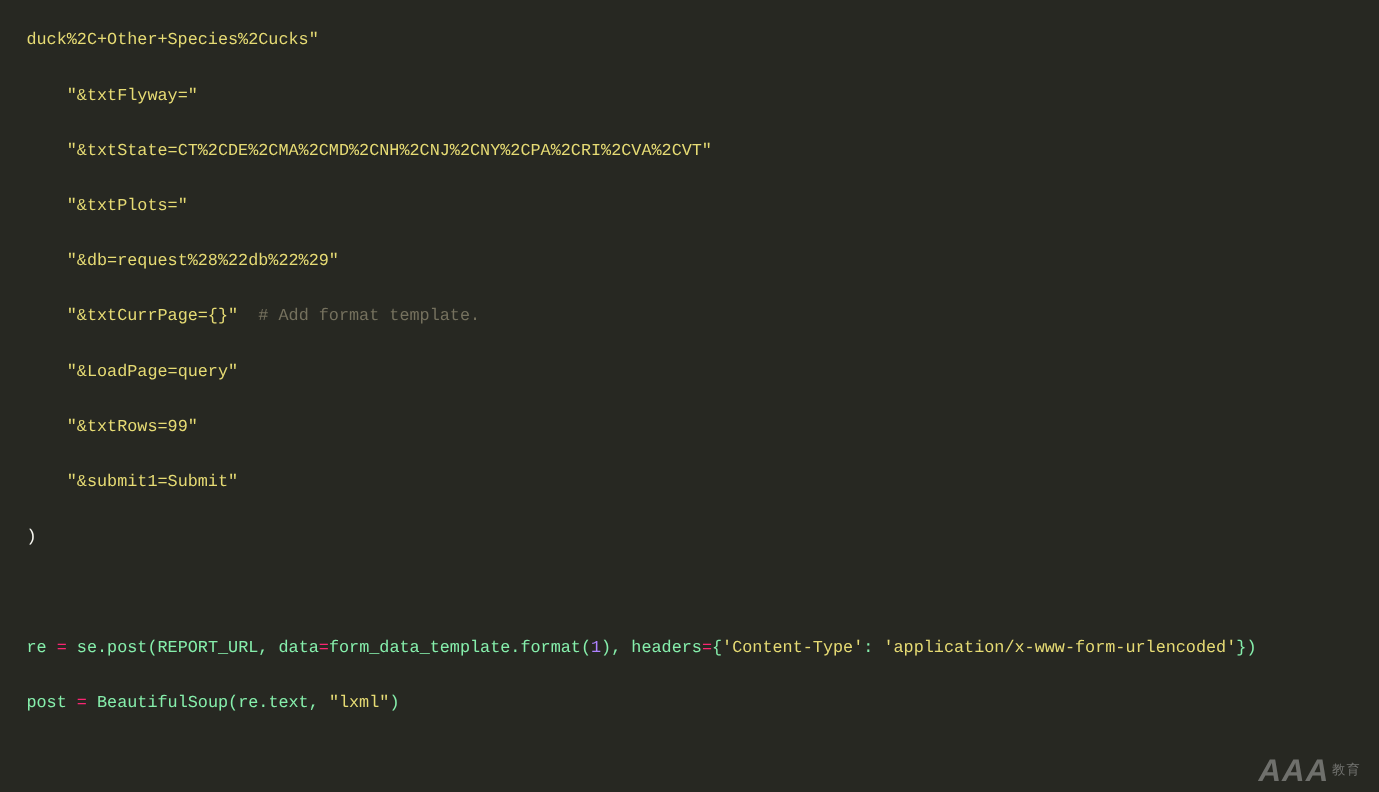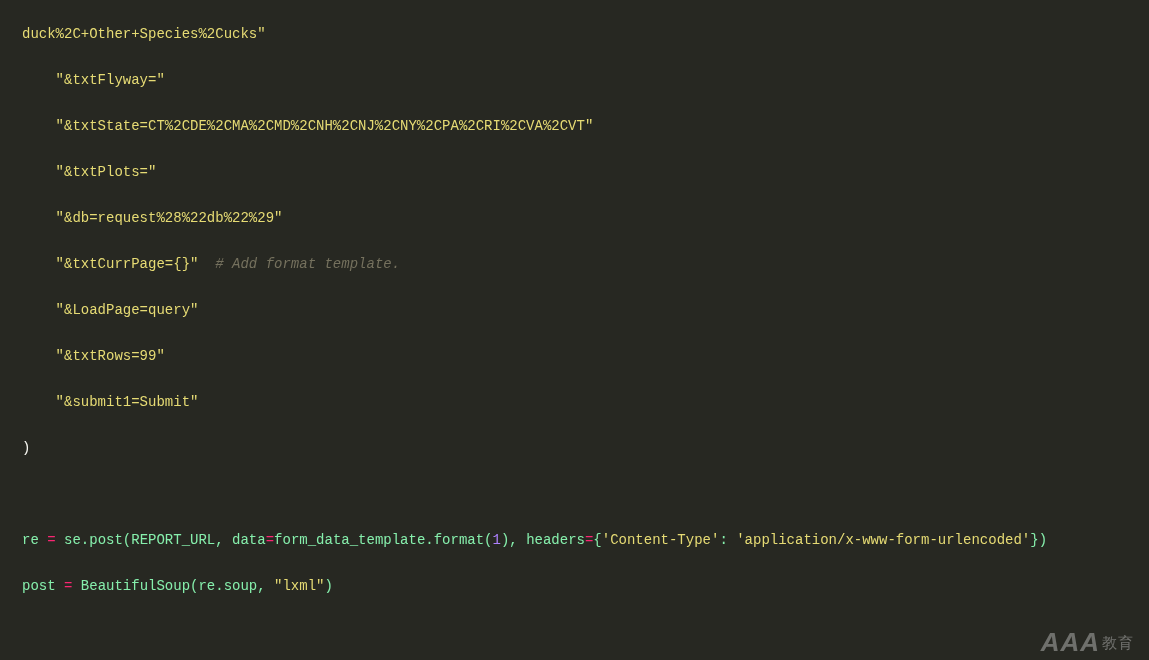--- a/index.html
+++ b/index.html
@@ -14,39 +14,39 @@
     height: 660px;
     overflow: hidden;
     position: relative;
   }
   .editor {
     padding: 0 0 0 22px;
     white-space: pre;
   }
   .line { display: block; min-height: 23px; }
   .s-str { color: #e6db74; }
-  .s-com { color: #75715e; font-style: italic; }
+  .s-com { color: #75715e; }
   .s-num { color: #ae81ff; }
   .s-op  { color: #f92672; }
   .s-text{ color: #86efac; }
   .s-pun { color: #f8f8f2; }
 
   .watermark {
     position: absolute;
     bottom: 6px;
     right: 15px;
     color: rgba(200,200,200,0.45);
     font-family: "Arial", sans-serif;
     font-size: 26px;
     font-weight: bold;
     font-style: italic;
     letter-spacing: 1px;
   }
   .watermark .sub {
-    font-size: 15px;
+    font-size: 11px;
     font-weight: normal;
     font-style: normal;
     margin-left: 2px;
     vertical-align: top;
   }
 </style>
 </head>
 <body>
 
 <div class="editor">
@@ -55,21 +55,21 @@
 <span class="line">    <span class="s-str">"&amp;txtState=CT%2CDE%2CMA%2CMD%2CNH%2CNJ%2CNY%2CPA%2CRI%2CVA%2CVT"</span></span>
 <span class="line">    <span class="s-str">"&amp;txtPlots="</span></span>
 <span class="line">    <span class="s-str">"&amp;db=request%28%22db%22%29"</span></span>
 <span class="line">    <span class="s-str">"&amp;txtCurrPage={}"</span>  <span class="s-com"># Add format template.</span></span>
 <span class="line">    <span class="s-str">"&amp;LoadPage=query"</span></span>
 <span class="line">    <span class="s-str">"&amp;txtRows=99"</span></span>
 <span class="line">    <span class="s-str">"&amp;submit1=Submit"</span></span>
 <span class="line"><span class="s-pun">)</span></span>
 <span class="line"> </span>
 <span class="line"><span class="s-text">re </span><span class="s-op">=</span><span class="s-text"> se.post(REPORT_URL, data</span><span class="s-op">=</span><span class="s-text">form_data_template.format(</span><span class="s-num">1</span><span class="s-text">), headers</span><span class="s-op">=</span><span class="s-text">{</span><span class="s-str">'Content-Type'</span><span class="s-text">: </span><span class="s-str">'application/x-www-form-urlencoded'</span><span class="s-text">})</span></span>
-<span class="line"><span class="s-text">post </span><span class="s-op">=</span><span class="s-text"> BeautifulSoup(re.soup, </span><span class="s-str">"lxml"</span><span class="s-text">)</span></span>
+<span class="line"><span class="s-text">post </span><span class="s-op">=</span><span class="s-text"> BeautifulSoup(re.text, </span><span class="s-str">"lxml"</span><span class="s-text">)</span></span>
 
 
 
 
 
 
 
 
 
 

